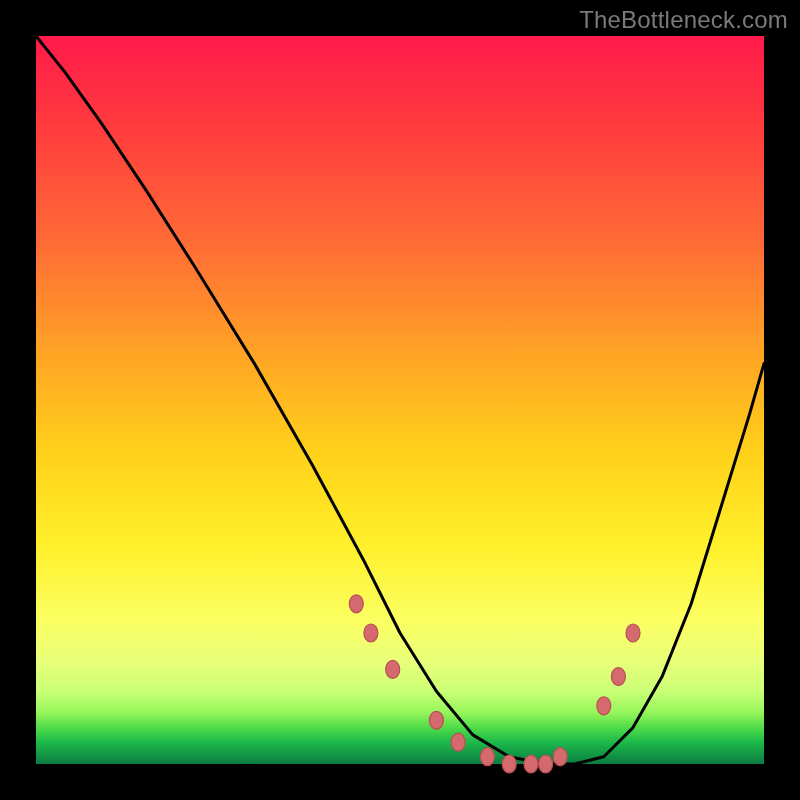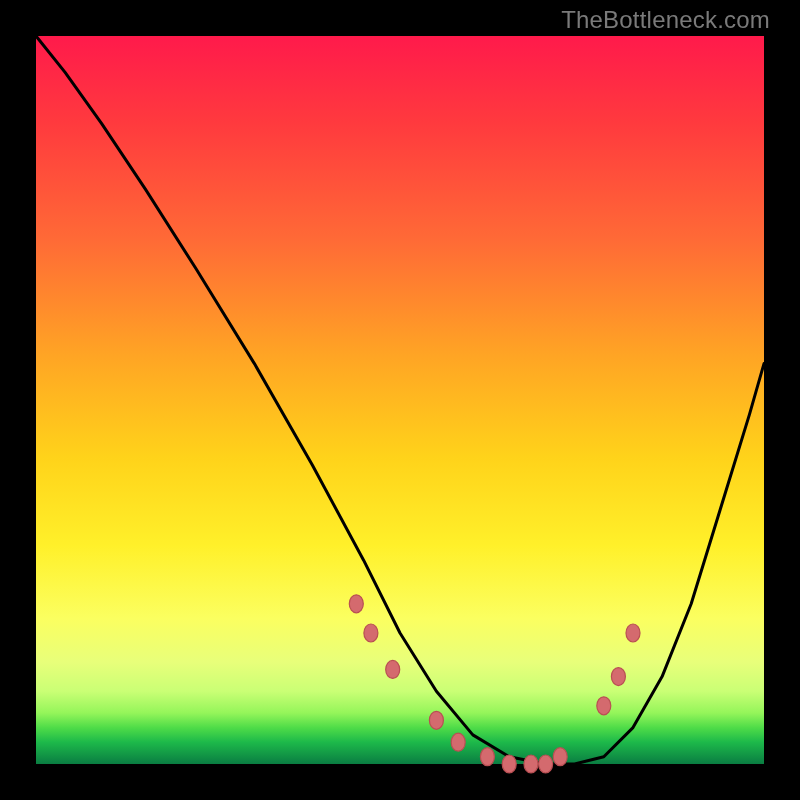--- a/index.html
+++ b/index.html
@@ -37,21 +37,21 @@
       #caff75 90%,
       #94f55a 93%,
       #4fdc48 95%,
       #1db94a 97%,
       #0a7d42 100%
     );
   }
   .watermark {
     position: absolute;
     top: 6px;
-    right: 30px;
+    right: 12px;
     color: #7a7a7a;
     font-size: 24px;
     font-weight: 400;
     letter-spacing: 0.2px;
     user-select: none;
   }
   svg.curve {
     position: absolute;
     left: 0;
     top: 0;

